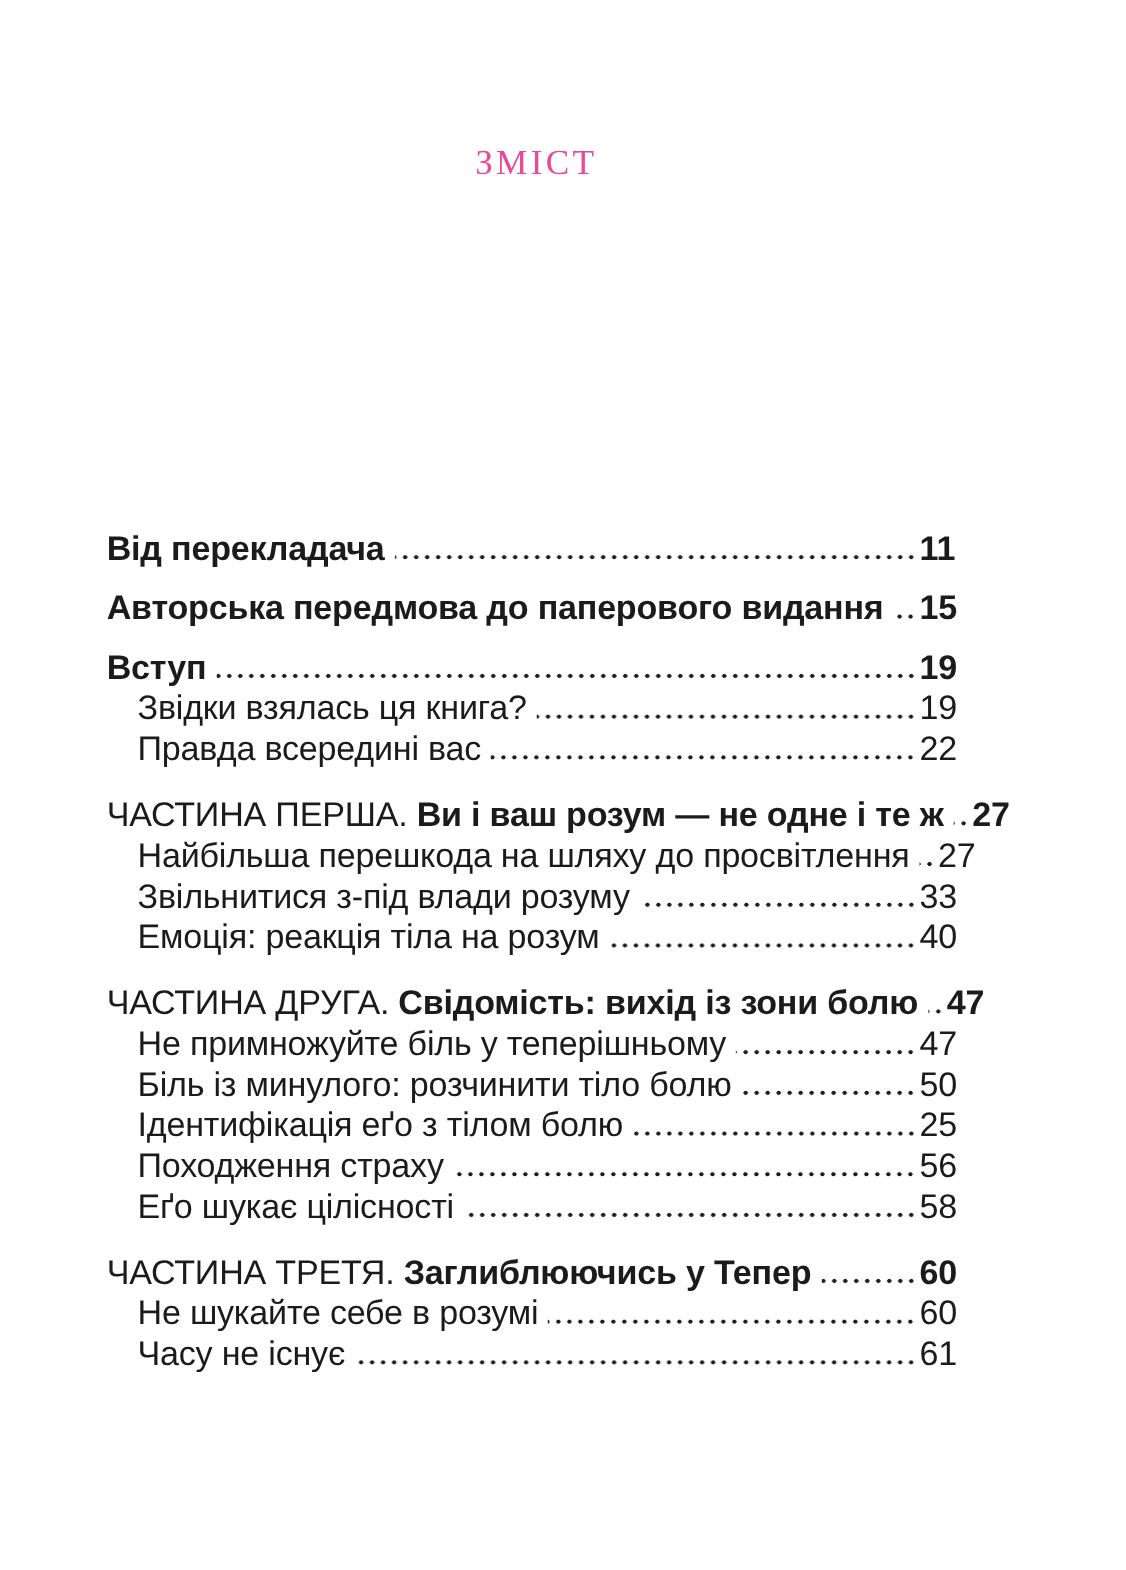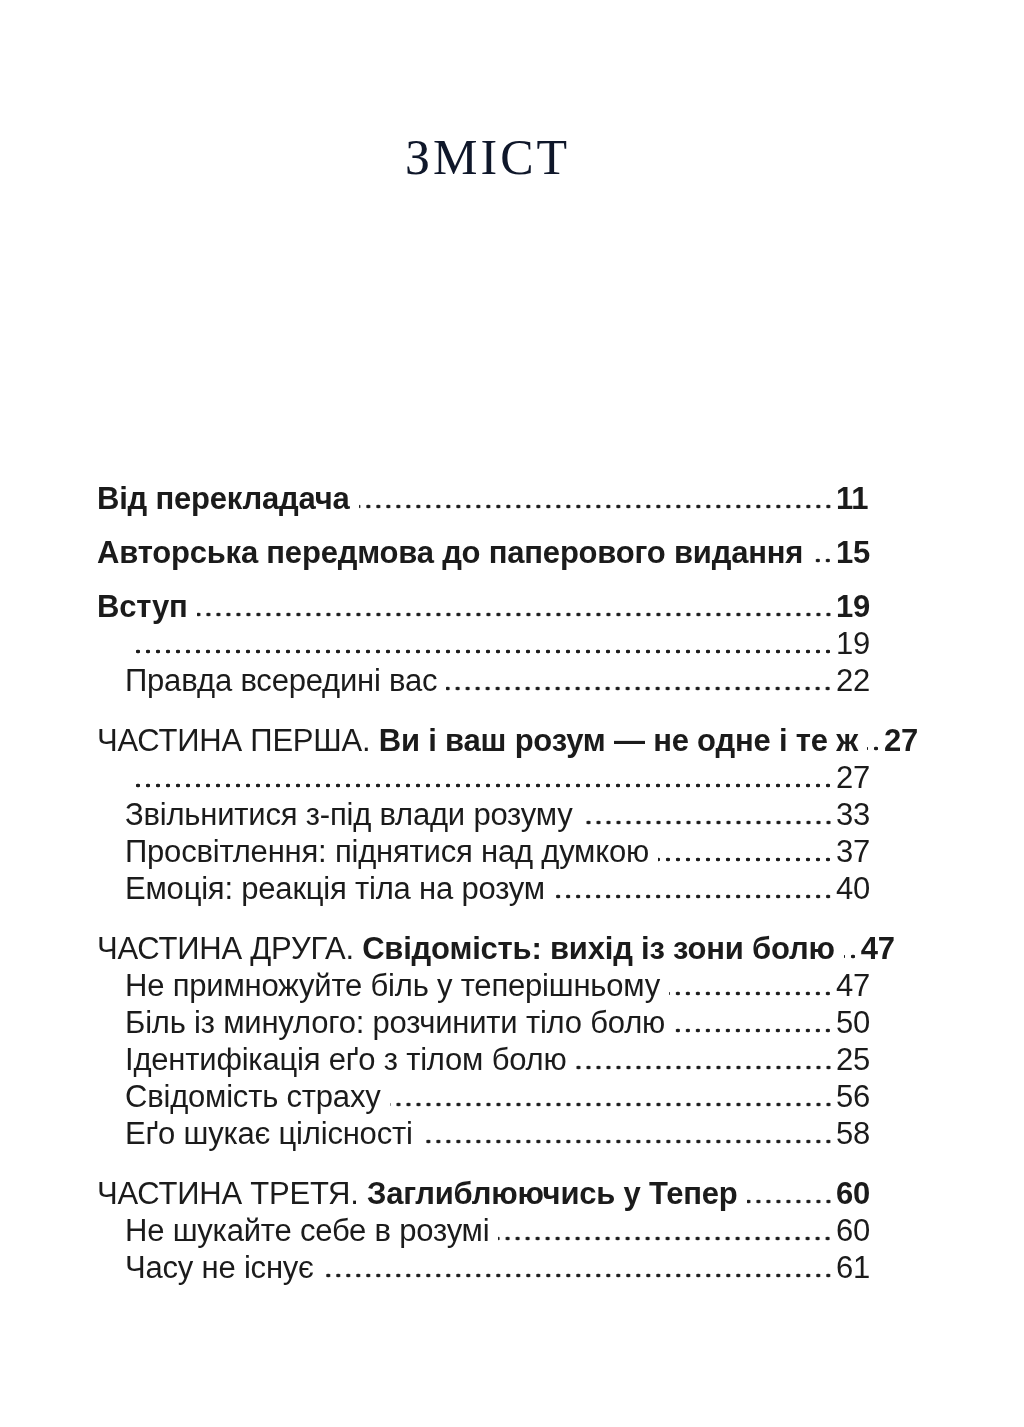--- a/index.html
+++ b/index.html
@@ -18,24 +18,24 @@
   }
   .doc-title {
     position: absolute;
     top: 130px;
     left: 97px;
     width: 781px;
     margin: 0;
     text-align: center;
     font-family: "Liberation Serif", "DejaVu Serif", serif;
     font-weight: 400;
-    font-size: 50px;
+    font-size: 32px;
     line-height: 1.1;
     letter-spacing: 3px;
-    color: #0f172a;
+    color: #ec4899;
   }
   .toc {
     position: absolute;
     top: 480px;
     left: 97px;
     width: 781px;
   }
   .row {
     display: flex;
     align-items: baseline;
@@ -88,52 +88,49 @@
       <span class="pg">15</span>
     </div>
 
     <div class="row head gap-lg">
       <span class="label">Вступ</span>
       <span class="dots"></span>
       <span class="pg">19</span>
     </div>
 
     <div class="row indent">
+      <span class="label">Звідки взялась ця книга?</span>
       <span class="dots"></span>
       <span class="pg">19</span>
     </div>
 
     <div class="row indent">
       <span class="label">Правда всередині вас</span>
       <span class="dots"></span>
       <span class="pg">22</span>
     </div>
 
     <div class="row part gap-md">
       <span class="label"><span class="part-prefix">ЧАСТИНА ПЕРША.</span><span class="part-rest">Ви і ваш розум — не одне і те ж</span></span>
       <span class="dots"></span>
       <span class="pg">27</span>
     </div>
 
     <div class="row indent">
+      <span class="label">Найбільша перешкода на шляху до просвітлення</span>
       <span class="dots"></span>
       <span class="pg">27</span>
     </div>
 
     <div class="row indent">
       <span class="label">Звільнитися з-під влади розуму</span>
       <span class="dots"></span>
       <span class="pg">33</span>
     </div>
 
-    <div class="row indent">
-      <span class="label">Просвітлення: піднятися над думкою</span>
-      <span class="dots"></span>
-      <span class="pg">37</span>
-    </div>
 
     <div class="row indent">
       <span class="label">Емоція: реакція тіла на розум</span>
       <span class="dots"></span>
       <span class="pg">40</span>
     </div>
 
     <div class="row part gap-md">
       <span class="label"><span class="part-prefix">ЧАСТИНА ДРУГА.</span><span class="part-rest">Свідомість: вихід із зони болю</span></span>
       <span class="dots"></span>
@@ -152,21 +149,21 @@
       <span class="pg">50</span>
     </div>
 
     <div class="row indent">
       <span class="label">Ідентифікація еґо з тілом болю</span>
       <span class="dots"></span>
       <span class="pg">25</span>
     </div>
 
     <div class="row indent">
-      <span class="label">Свідомість страху</span>
+      <span class="label">Походження страху</span>
       <span class="dots"></span>
       <span class="pg">56</span>
     </div>
 
     <div class="row indent">
       <span class="label">Еґо шукає цілісності</span>
       <span class="dots"></span>
       <span class="pg">58</span>
     </div>
 

